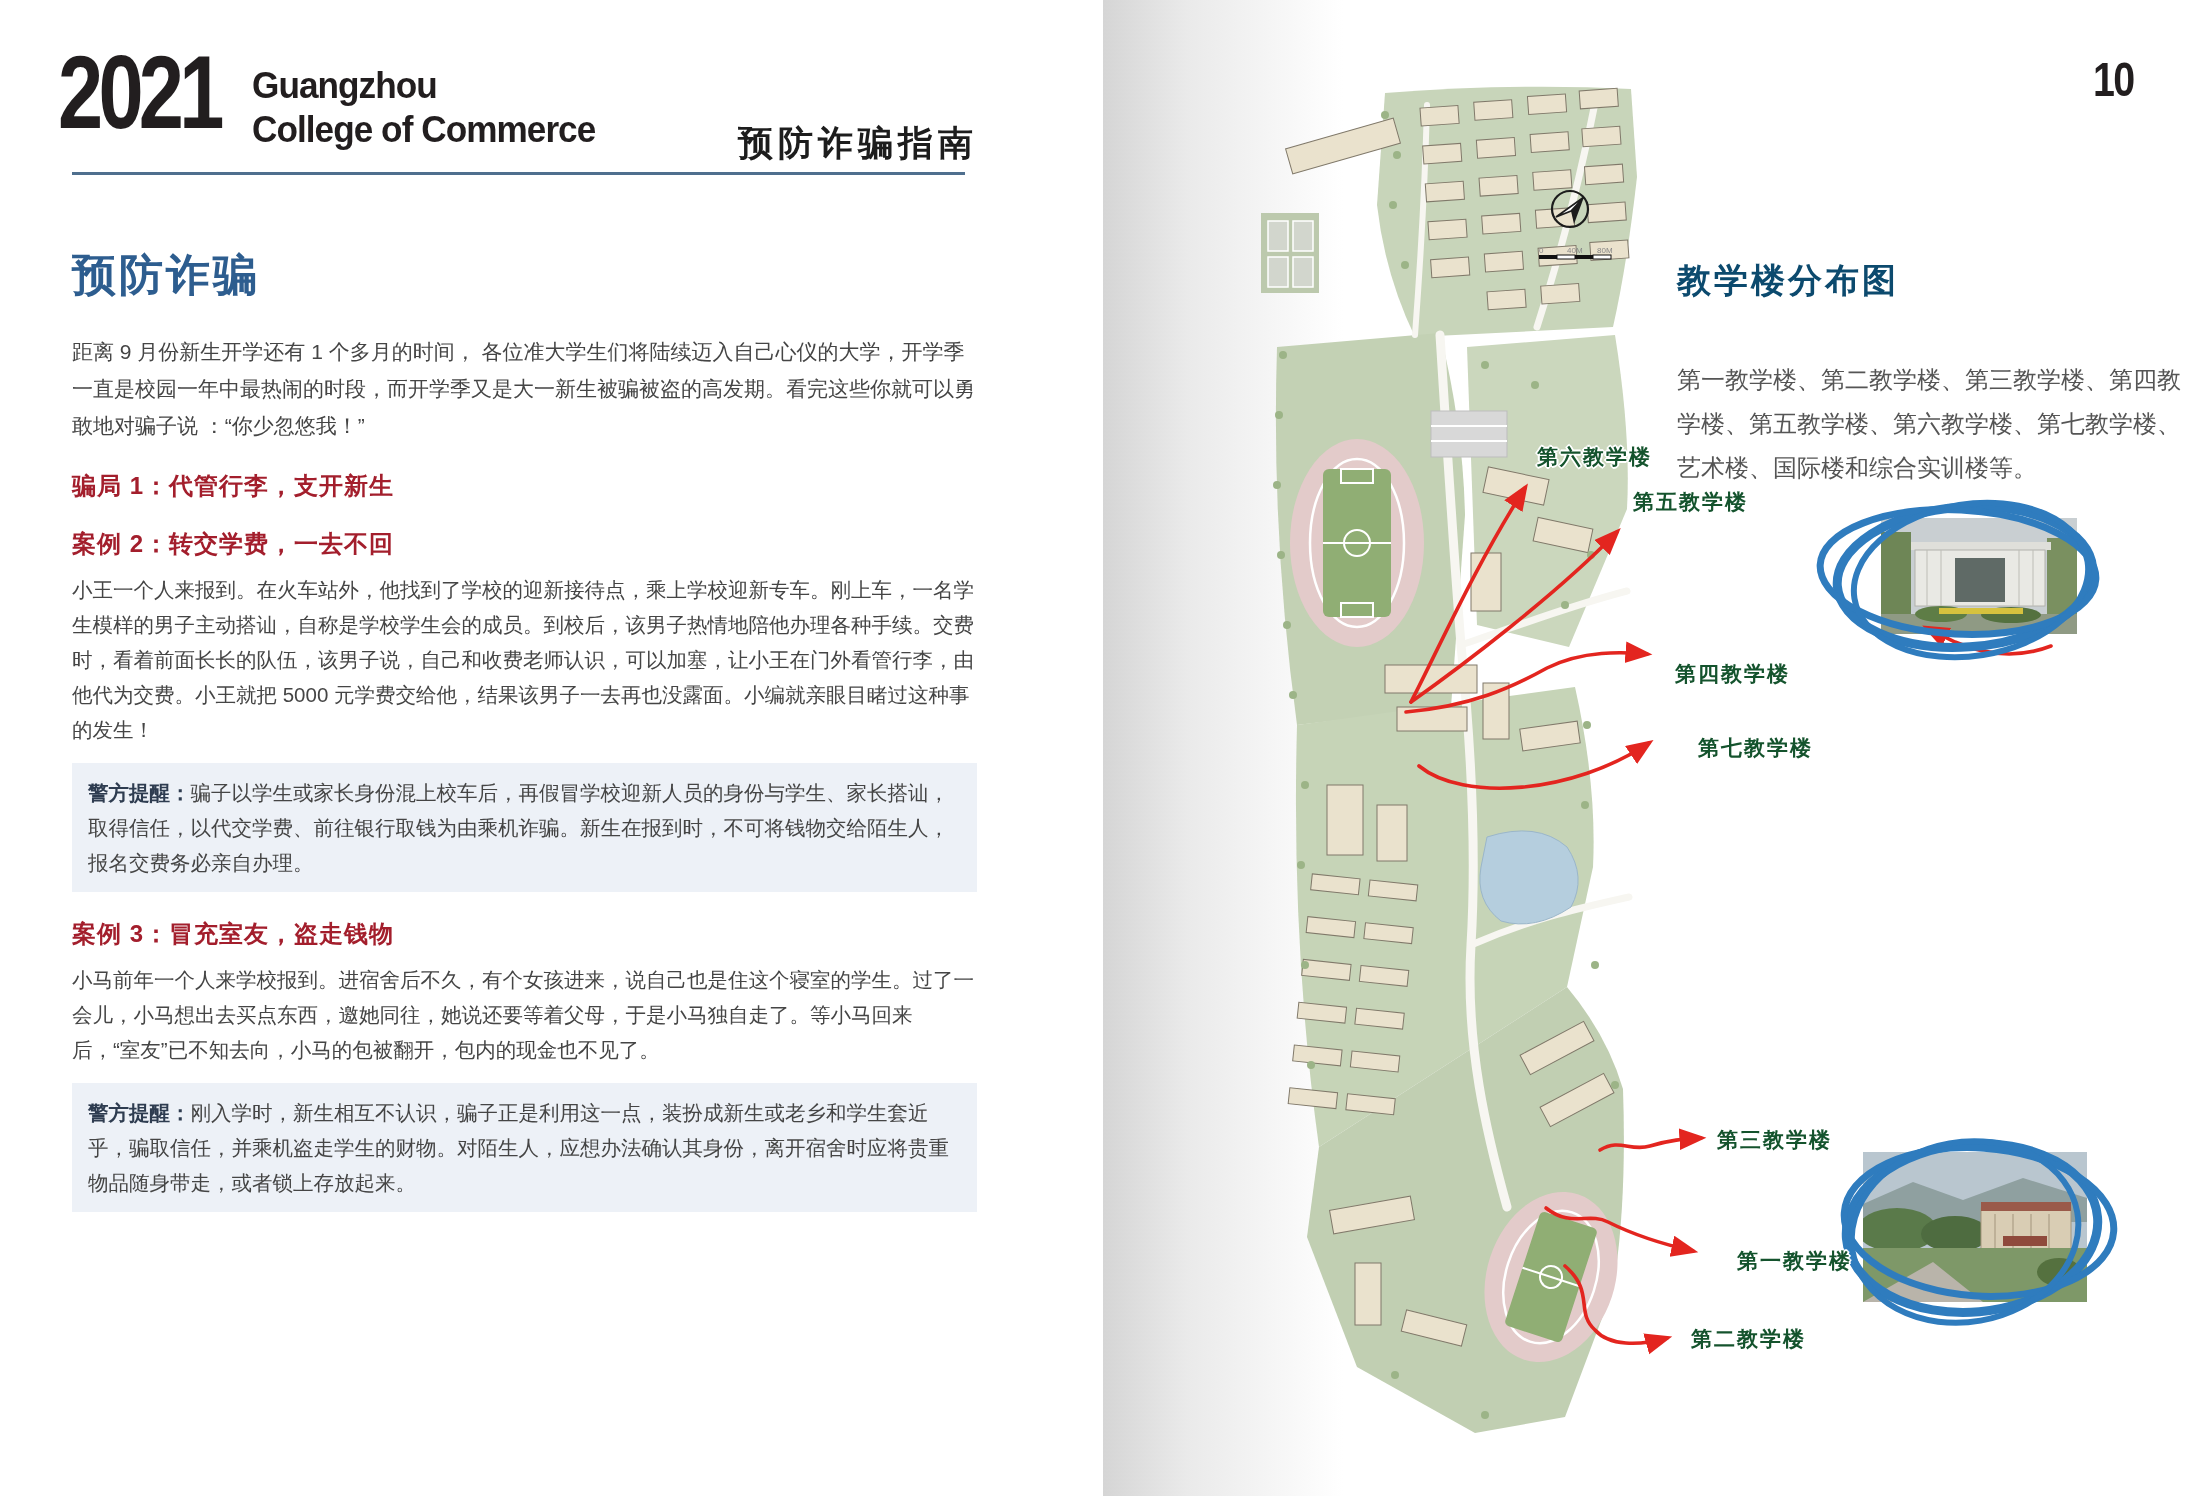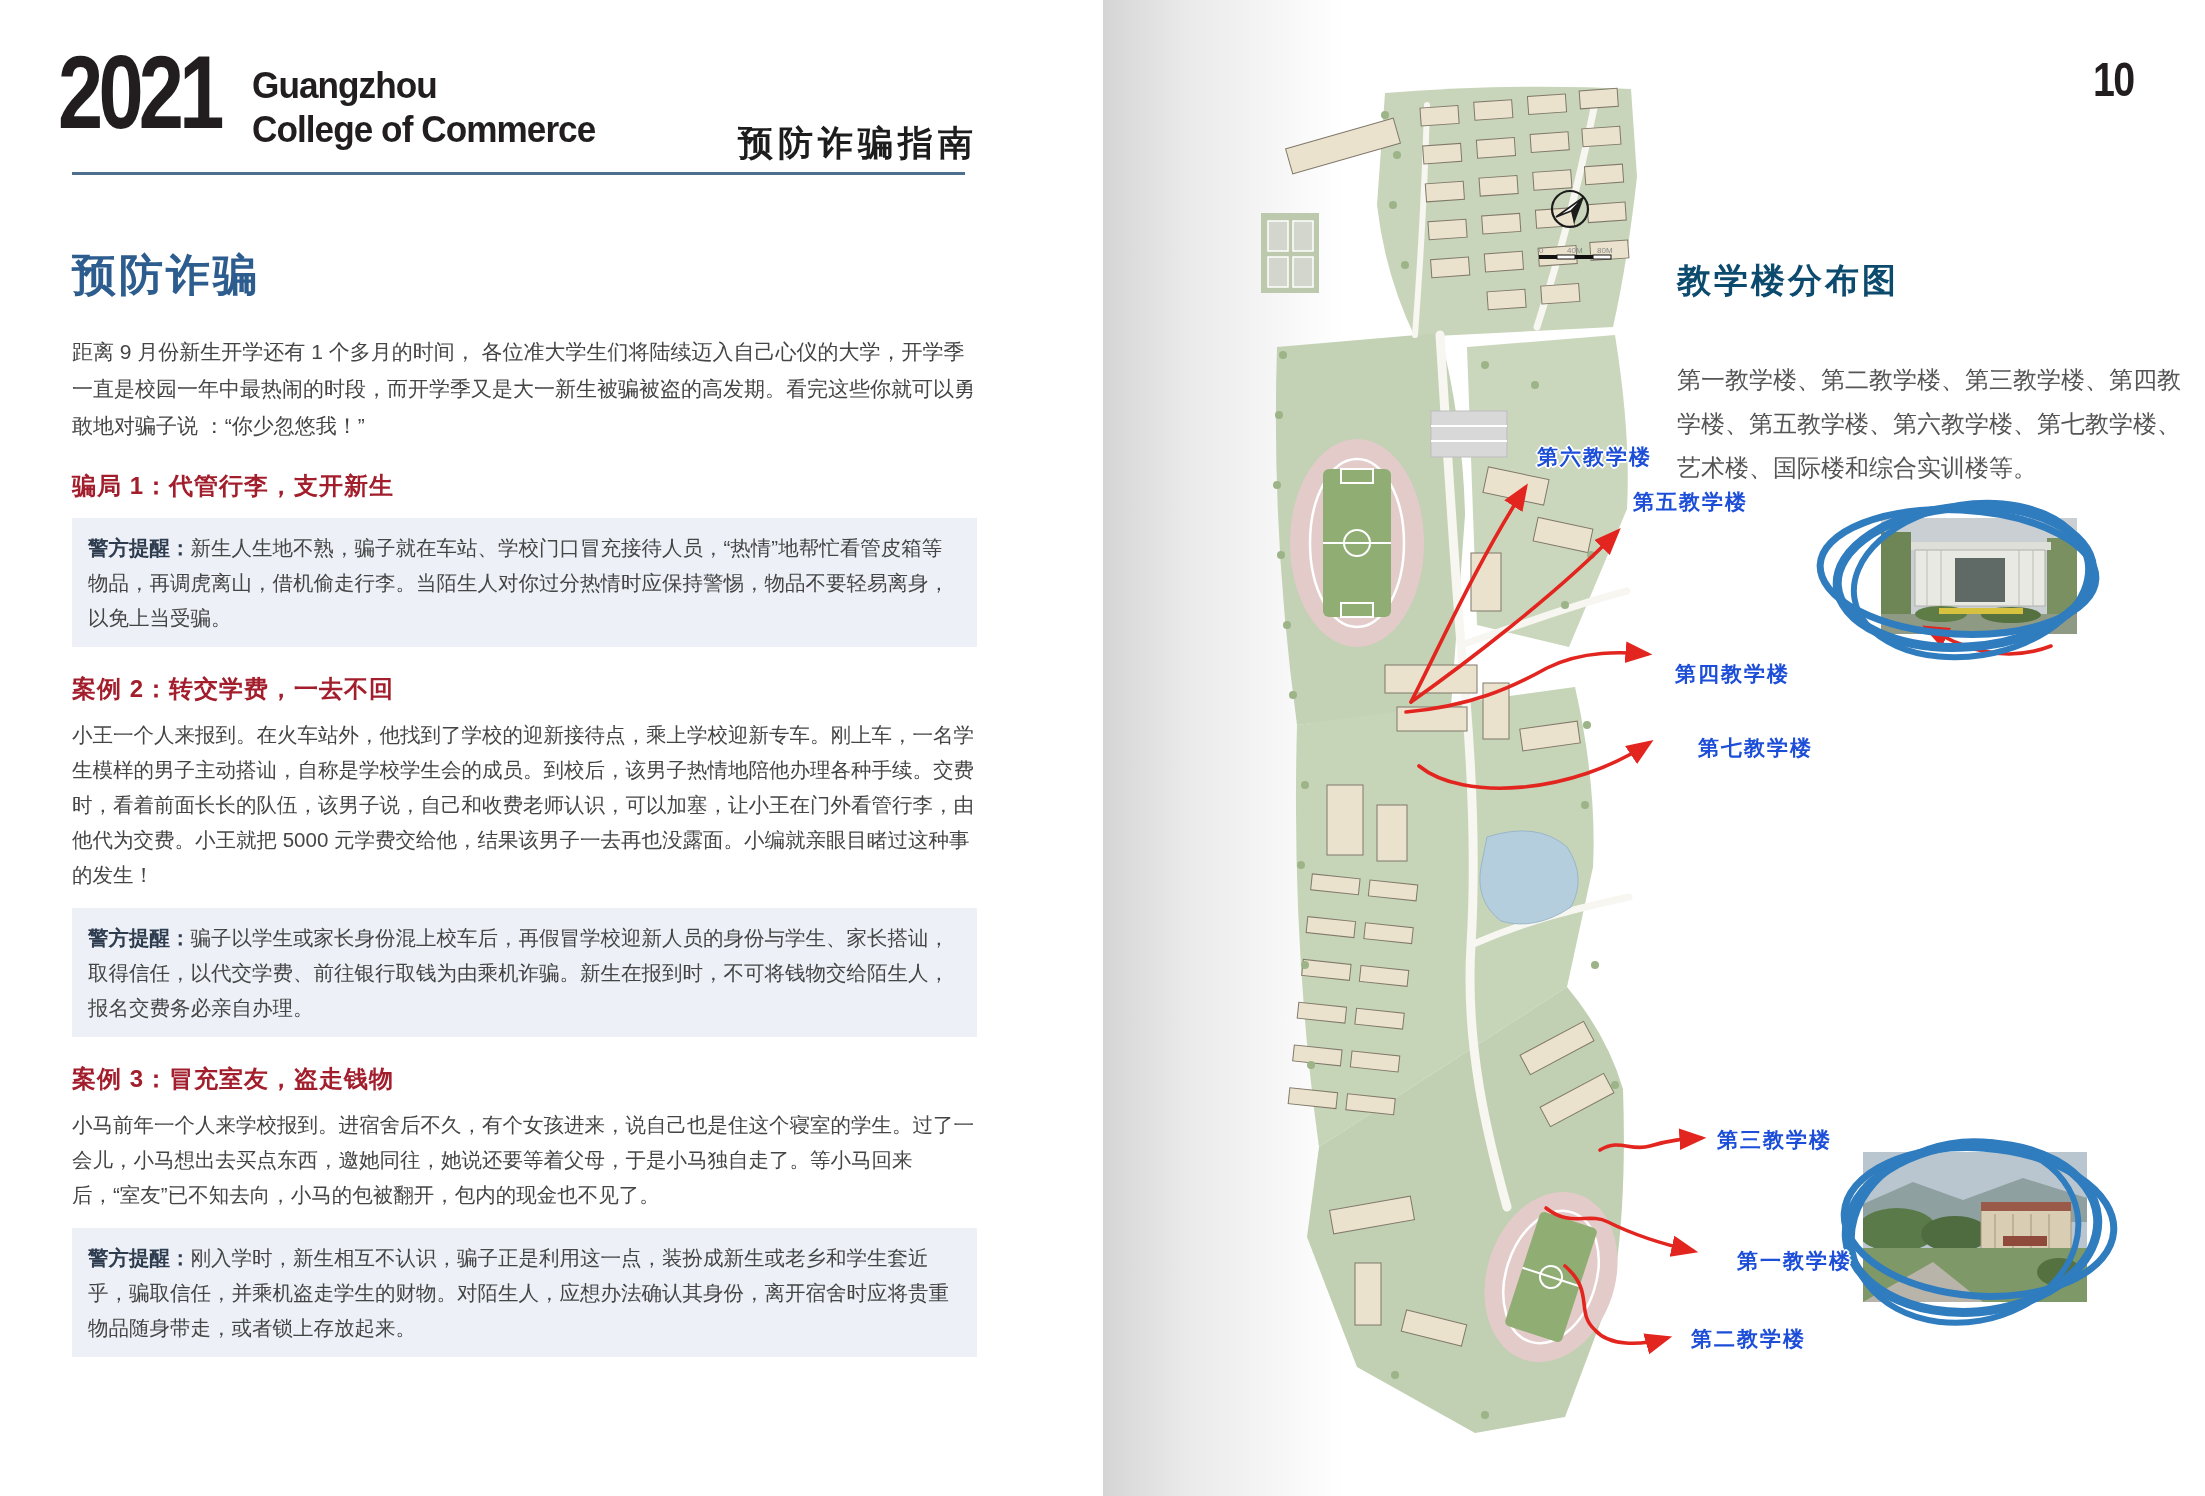--- a/index.html
+++ b/index.html
@@ -34,21 +34,21 @@
     letter-spacing:-2px;transform:scaleX(.82);transform-origin:left top;z-index:30;}
   .map-title{position:absolute;left:574px;top:258px;font-size:34px;font-weight:bold;color:#0c4a6e;letter-spacing:3px;z-index:30;}
   .map-desc{position:absolute;left:574px;top:322px;width:508px;font-size:24px;line-height:44px;color:#555;z-index:30;margin-top:36px;}
   .campus-map{position:absolute;left:132px;top:85px;z-index:10;}
   .photo{position:absolute;z-index:20;overflow:hidden;}
   .overlay{position:absolute;left:0;top:0;z-index:25;pointer-events:none;}
   .compass{position:absolute;left:445px;top:188px;z-index:30;}
   .scalebar{position:absolute;left:432px;top:246px;z-index:30;}
   .scalebar .lbl{font-size:8px;fill:#888;}
   .map-label{
-    position:absolute;font-size:21px;font-weight:800;color:#1d4ed8;letter-spacing:2px;white-space:nowrap;z-index:40;
+    position:absolute;font-size:21px;font-weight:800;color:#14532d;letter-spacing:2px;white-space:nowrap;z-index:40;
     text-shadow:-2px 0 #fff,2px 0 #fff,0 -2px #fff,0 2px #fff,-1px -1px #fff,1px 1px #fff,-1px 1px #fff,1px -1px #fff;
   }
 </style>
 </head>
 <body>
 
 <div class="left-page">
   <div class="logo-year">2021</div>
   <div class="logo-name">
     <div>Guangzhou</div>
@@ -56,23 +56,20 @@
   </div>
   <div class="doc-title">预防诈骗指南</div>
   <div class="header-rule"></div>
 
   <div class="left-content">
     <h2 class="section-title">预防诈骗</h2>
     <p class="intro">距离 9 月份新生开学还有 1 个多月的时间， 各位准大学生们将陆续迈入自己心仪的大学，开学季一直是校园一年中最热闹的时段，而开学季又是大一新生被骗被盗的高发期。看完这些你就可以勇敢地对骗子说 ：“你少忽悠我！”</p>
 
     <section class="case">
       <h3>骗局 1：代管行李，支开新生</h3>
-      <div class="alert">
-        <strong>警方提醒：</strong><span>新生人生地不熟，骗子就在车站、学校门口冒充接待人员，“热情”地帮忙看管皮箱等物品，再调虎离山，借机偷走行李。当陌生人对你过分热情时应保持警惕，物品不要轻易离身，以免上当受骗。</span>
-      </div>
     </section>
 
     <section class="case">
       <h3>案例 2：转交学费，一去不回</h3>
       <p class="body">小王一个人来报到。在火车站外，他找到了学校的迎新接待点，乘上学校迎新专车。刚上车，一名学生模样的男子主动搭讪，自称是学校学生会的成员。到校后，该男子热情地陪他办理各种手续。交费时，看着前面长长的队伍，该男子说，自己和收费老师认识，可以加塞，让小王在门外看管行李，由他代为交费。小王就把 5000 元学费交给他，结果该男子一去再也没露面。小编就亲眼目睹过这种事的发生！</p>
       <div class="alert">
         <strong>警方提醒：</strong><span>骗子以学生或家长身份混上校车后，再假冒学校迎新人员的身份与学生、家长搭讪，取得信任，以代交学费、前往银行取钱为由乘机诈骗。新生在报到时，不可将钱物交给陌生人，报名交费务必亲自办理。</span>
       </div>
     </section>
 

